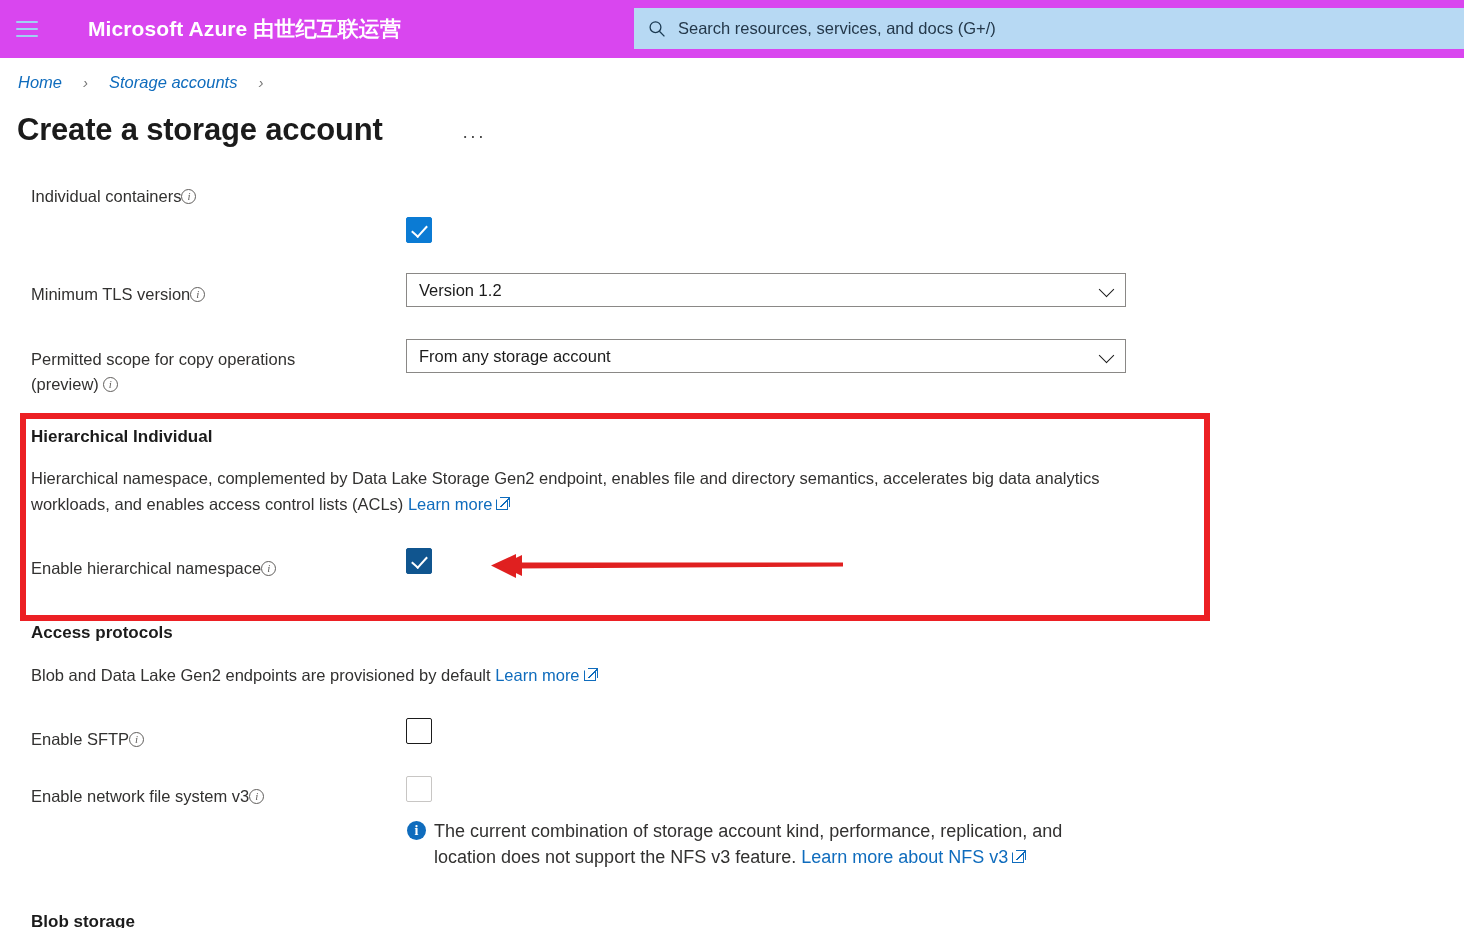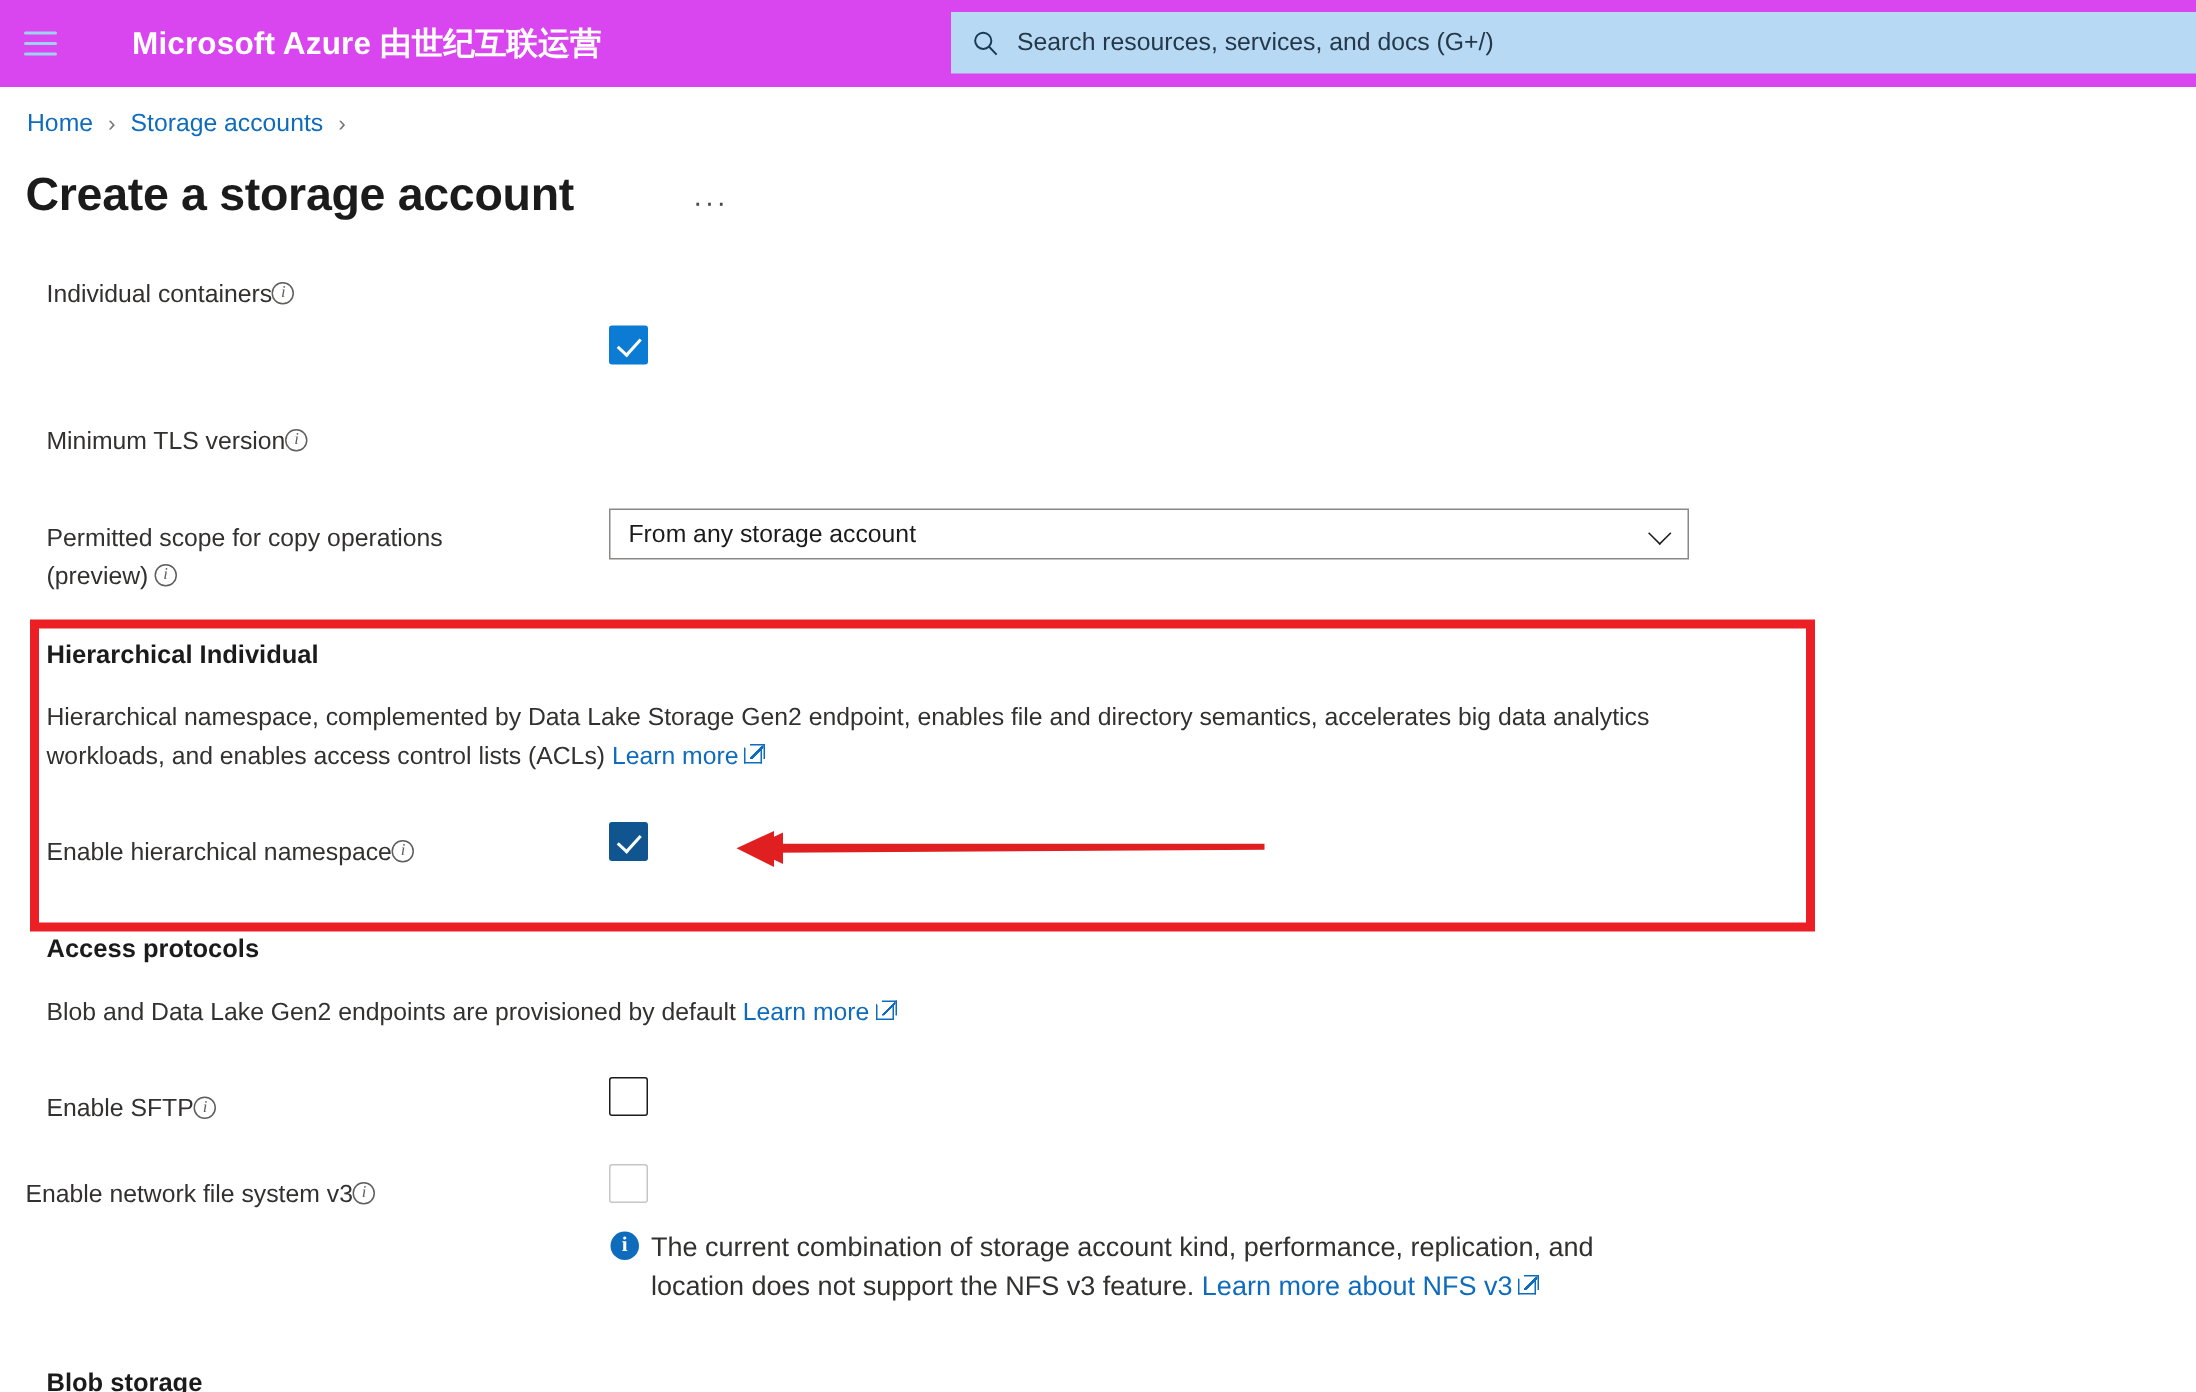--- a/index.html
+++ b/index.html
@@ -52,22 +52,23 @@
     font-family: "Liberation Sans", sans-serif;
     font-size: 16.5px; color: #1b1b1b;
     margin-left: 10px;
   }
   .searchwrap input::placeholder { color: #24384a; opacity: 1; }
 
   
   .breadcrumb {
     position: absolute; left: 18px; top: 73px;
     font-size: 16.5px;
-    display: flex; align-items: center; gap: 10px;
+    display: flex; align-items: center; gap: 21px;
     white-space: nowrap;
+    font-style: italic;
   }
   .breadcrumb a { color: #0f6cbd; text-decoration: none; cursor: pointer; }
   .crumb-sep { color: #767676; font-size: 15px; }
 
   .pagetitle {
     position: absolute; left: 17px; top: 112px;
     font-size: 31px; font-weight: 700;
     color: #1b1b1b; letter-spacing: -.2px;
     white-space: nowrap;
   }
@@ -255,20 +256,26 @@
     <span class="lbl">Individual containers</span><span class="info"></span>
   </div>
 
   <div class="row" style="left:406px; top:45px;">
     <div class="cb checked"></div>
   </div>
 
   <div class="row" style="left:31px; top:110px;">
     <span class="lbl">Minimum TLS version</span><span class="info"></span>
   </div>
+  <div class="row" style="left:406px; top:101px;">
+    <div class="select">
+      <span class="val">Version 1.2</span>
+      <span class="chev"></span>
+    </div>
+  </div>
 
   <div class="row" style="left:31px; top:175px; width:360px;">
     <div class="lbl">Permitted scope for copy operations</div>
     <div class="lbl">
       <span>(preview)</span><span class="info"></span>
     </div>
   </div>
   <div class="row" style="left:406px; top:167px;">
     <div class="select">
       <span class="val">From any storage account</span>
@@ -298,21 +305,21 @@
     <a class="link">Learn more</a><span class="extlink"></span>
   </div>
 
   <div class="row" style="left:31px; top:555px;">
     <span class="lbl">Enable SFTP</span><span class="info"></span>
   </div>
   <div class="row" style="left:406px; top:546px;">
     <div class="cb unchecked"></div>
   </div>
 
-  <div class="row" style="left:17px; top:612px;">
+  <div class="row" style="left:31px; top:612px;">
     <span class="lbl">Enable network file system v3</span><span class="info"></span>
   </div>
   <div class="row" style="left:406px; top:604px;">
     <div class="cb unchecked disabled"></div>
   </div>
 
   <div class="infomsg" style="left:407px; top:646px;">
     <div class="icon"></div>
     <div class="txt">
       <span>The current combination of storage account kind, performance, replication, and</span>

